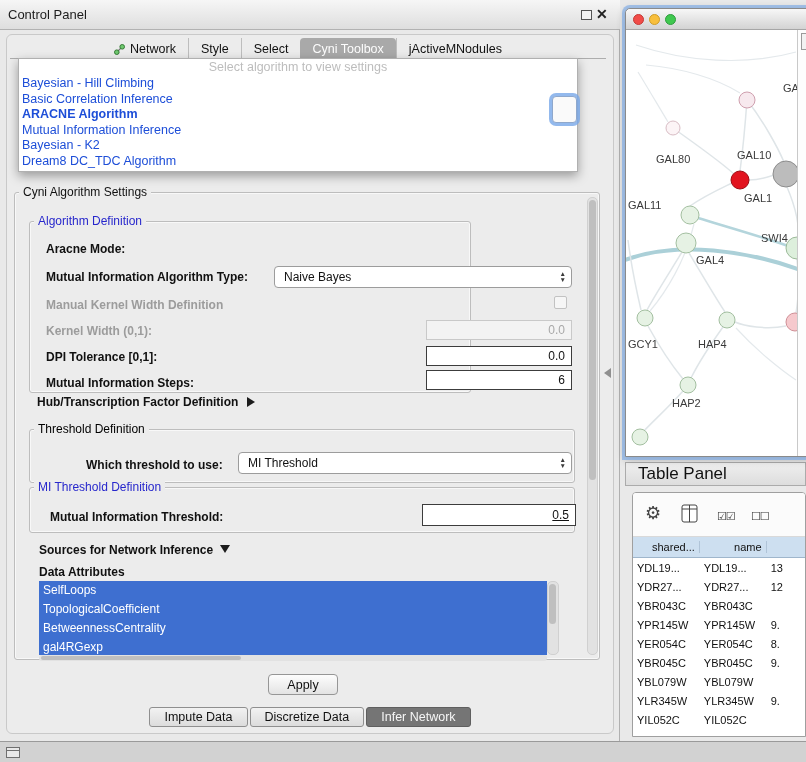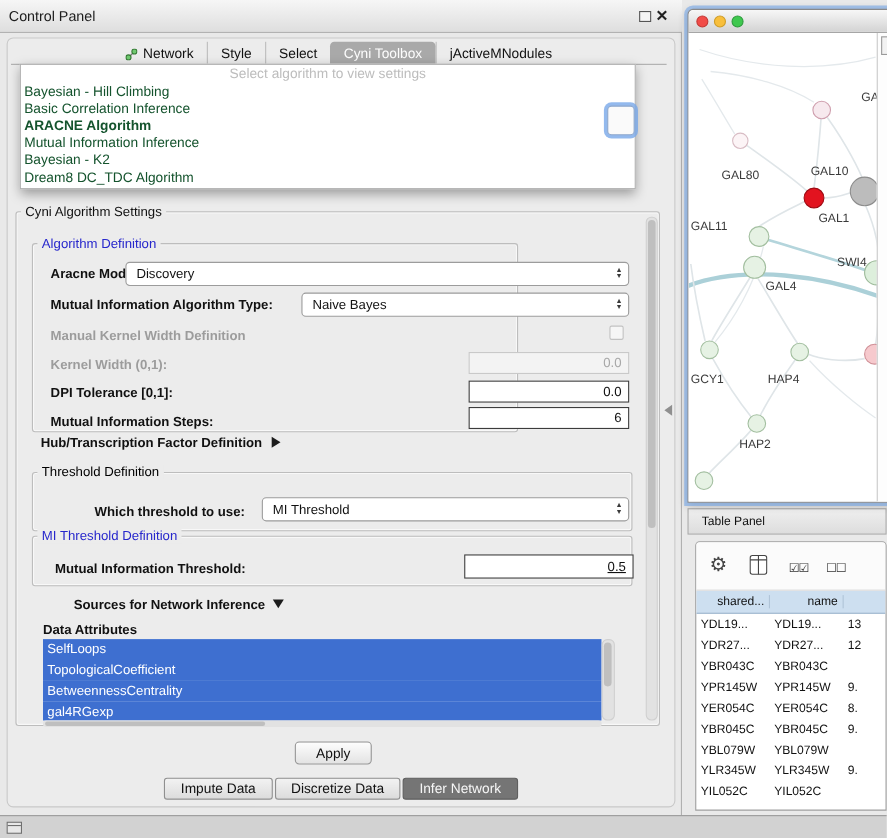--- a/index.html
+++ b/index.html
@@ -24,21 +24,21 @@
     display:flex;justify-content:center;border-bottom:1px solid #adadad;font-size:12.5px;}
   .tab{padding:2px 12px 0 12px;display:flex;align-items:center;gap:5px;white-space:nowrap;}
   .tab + .tab{border-left:1px solid #bdbdbd;}
   .tab.sel{background:#a9a9a9;color:#fdfdfd;border-radius:4px 4px 0 0;border-left:none;}
   .net-ico{display:inline-block;width:11px;height:11px;}
 
   
   .popup{position:absolute;left:18px;top:58px;width:560px;height:114px;background:#fff;
     border:1px solid #b0b0b0;box-shadow:0 4px 10px rgba(0,0,0,.35);z-index:30;font-size:12.5px;}
   .dd-placeholder{height:17px;line-height:17px;text-align:center;color:#bdbdbd;}
-  .dd-item{height:15.5px;line-height:15.5px;padding-left:3px;color:#14532d;}
+  .dd-item{height:15.5px;line-height:15.5px;padding-left:3px;color:#1d4ed8;}
   .dd-item.dd-sel{font-weight:bold;}
   .combo-hint{position:absolute;left:552px;top:96px;width:25px;height:27px;background:#fafafa;
     border:1px solid #8fa8cc;border-radius:4px;z-index:31;
     box-shadow:0 0 0 3px rgba(120,168,232,.8);
     display:flex;flex-direction:column;align-items:center;justify-content:center;
     font-size:6.5px;color:#444;line-height:6px;}
 
   
   .groupbox{position:absolute;border:1px solid #bdbdbd;border-radius:3px;
     box-shadow:inset 0 0 0 1px rgba(255,255,255,.65);}
@@ -106,21 +106,21 @@
   .net-content{position:relative;height:426px;background:#fff;overflow:hidden;}
   .net-content svg text{font-size:11px;fill:#3a3a3a;}
   .net-right-strip{position:absolute;left:171px;top:0;width:20px;height:100%;
     border-left:1px solid #c9c9c9;background:#fdfdfd;}
   .birdseye-box{position:absolute;left:3px;top:3px;width:13px;height:17px;
     border:1px solid #9a9a9a;background:#f2f2f2;}
 
   
   .table-header-bar{position:absolute;left:625px;top:462px;width:181px;height:24px;
     background:linear-gradient(#efefef,#dddddd);border:1px solid #ababab;
-    display:flex;align-items:center;font-size:11px;}
+    display:flex;align-items:center;font-size:17px;}
   .table-header-bar span{margin-left:12px;}
   .table-window{position:absolute;left:632px;top:492px;width:174px;height:245px;background:#fff;
     border:1px solid #9f9f9f;border-radius:4px 4px 0 0;z-index:4;overflow:hidden;}
   .table-toolbar{height:44px;background:#fbfbfb;border-bottom:1px solid #d9d9d9;position:relative;}
   .tool-gear{position:absolute;left:12px;top:9px;font-size:18px;color:#444;}
   .tool-columns{position:absolute;left:48px;top:11px;}
   .tool-checks{position:absolute;top:17px;font-size:11px;color:#333;letter-spacing:-1px;}
   .tbl-header{display:flex;height:21px;background:#cddff0;border-bottom:1px solid #9fb6cc;
     font-size:11px;align-items:center;}
   .tbl-header .tcell{border-right:1px solid #b0c4d8;text-align:right;}
@@ -178,24 +178,20 @@
   </div>
   <div class="combo-hint"></div>
 
   <div class="groupbox" style="left:14px;top:192px;width:586px;height:468px;">
     <span class="group-title">Cyni Algorithm Settings</span>
 
     <div class="groupbox" style="left:14px;top:28px;width:442px;height:172px;">
       <span class="group-title t-blue">Algorithm Definition</span>
 
       <div class="flabel" style="left:16px;top:20px;">Aracne Mode:</div>
-      <div class="combo" style="left:84px;top:16px;width:458px;">
-        <span>Discovery</span>
-        <span class="stepper"></span>
-      </div>
 
       <div class="flabel" style="left:16px;top:48px;">Mutual Information Algorithm Type:</div>
       <div class="combo" style="left:244px;top:44px;width:298px;">
         <span>Naive Bayes</span>
         <span class="stepper"></span>
       </div>
 
       <div class="flabel dis" style="left:16px;top:76px;">Manual Kernel Width Definition</div>
       <div class="cbox" style="left:524px;top:74px;"></div>
 
@@ -221,21 +217,21 @@
         <span class="stepper"></span>
       </div>
     </div>
 
     <div class="groupbox" style="left:14px;top:294px;width:546px;height:46px;">
       <span class="group-title t-blue">MI Threshold Definition</span>
       <div class="flabel" style="left:20px;top:22px;">Mutual Information Threshold:</div>
       <div class="tfield" style="left:392px;top:16px;width:154px;height:22px;text-decoration:underline;">0.5</div>
     </div>
 
-    <div class="flabel" style="left:24px;top:350px;margin-left:28px;">
+    <div class="flabel" style="left:24px;top:350px;">
       <span>Sources for Network Inference</span><span class="arrow-down"></span>
     </div>
     <div class="flabel" style="left:24px;top:372px;">Data Attributes</div>
 
     <div class="attr-list" style="left:24px;top:388px;width:508px;height:74px;">
         <div class="attr-item">SelfLoops</div>
         <div class="attr-item">TopologicalCoefficient</div>
         <div class="attr-item">BetweennessCentrality</div>
         <div class="attr-item">gal4RGexp</div>
       </div>

